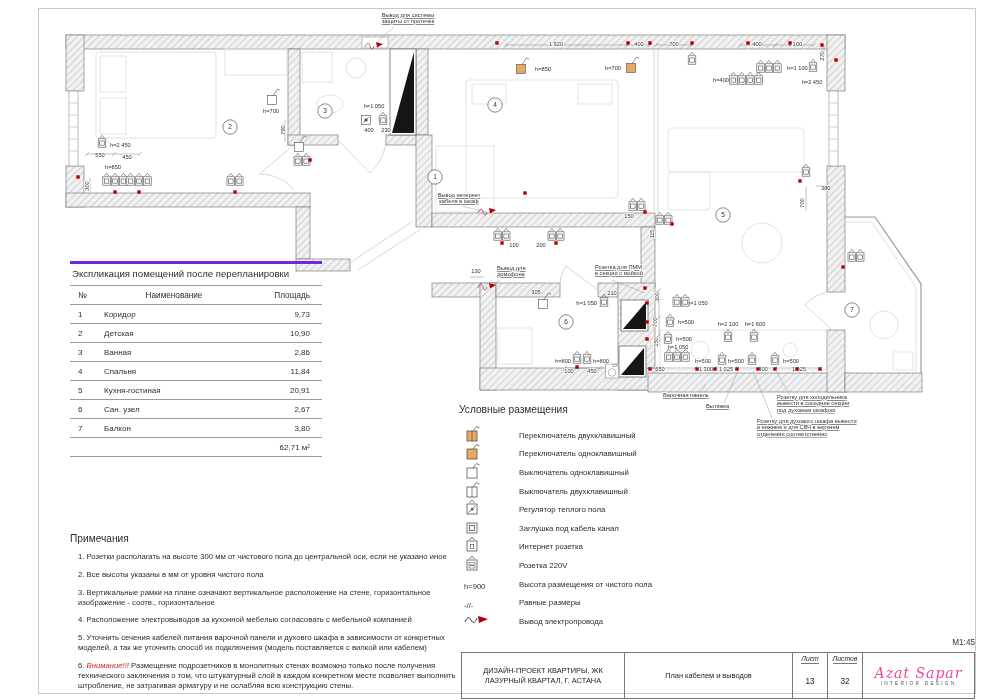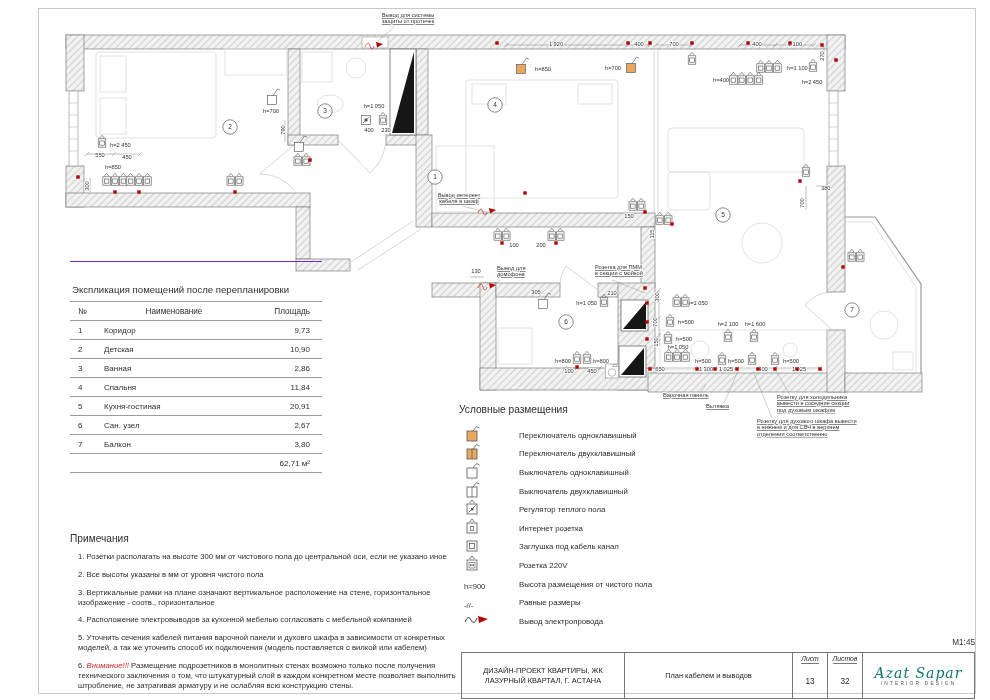--- a/index.html
+++ b/index.html
@@ -9,21 +9,21 @@
   .wall{fill:url(#hat);stroke:#7e7e7e;stroke-width:.7;}
   .win{fill:#fff;stroke:#9a9a9a;stroke-width:.7;}
   .furn{fill:none;stroke:#e3e3e3;stroke-width:1;}
   .door{fill:none;stroke:#c6c6c6;stroke-width:.7;}
   .lline{fill:none;stroke:#9a9a9a;stroke-width:.5;}
   .dimline{fill:none;stroke:#8c8c8c;stroke-width:.55;}
   .dim{font-size:5.7px;fill:#333;paint-order:stroke;stroke:#fff;stroke-width:1.6px;}
   .lead{font-size:5.7px;fill:#333;text-decoration:underline;paint-order:stroke;stroke:#fff;stroke-width:1.6px;}
   
   .room-table{position:absolute;left:70px;top:261px;width:252px;color:#2e2e2e;}
-  .rt-title{font-size:9.6px;padding:22px 0 6px 2px;border-top:1px solid #6d28d9;}
+  .rt-title{font-size:9.6px;padding:4px 0 6px 2px;border-top:3px solid #6d28d9;}
   .rt-grid{display:grid;grid-template-columns:32px 1fr 76px;}
   .rt-cell{padding:4.5px 2px;border-top:1px solid #9b9b9b;font-size:8px;}
   .rt-head{font-size:8.2px;}
   .rt-num{padding-left:8px;}
   .rt-area{text-align:right;padding-right:12px;}
   .rt-name-h{text-align:center;}
   .rt-total{border-top:1px solid #9b9b9b;border-bottom:1px solid #9b9b9b;}
   
   .notes{position:absolute;left:70px;top:533px;width:398px;color:#2c2c2c;}
   .notes h3{font-size:10.2px;margin:0 0 4px;font-weight:400;}
@@ -40,21 +40,21 @@
   .scale{position:absolute;left:900px;top:638px;width:75px;text-align:right;font-size:8.2px;color:#333;}
   .tb{position:absolute;left:461px;top:652px;width:514px;height:47px;display:grid;
       grid-template-columns:162px 168px 35px 35px 1fr;border:1px solid #777;color:#222;box-sizing:border-box;}
   .tb-cell{border-left:1px solid #777;display:flex;align-items:center;justify-content:center;
       font-size:7.4px;text-align:center;line-height:1.3;}
   .tb-cell:first-child{border-left:none;}
   .tb-col{display:grid;grid-template-rows:13px 1fr;padding:0;}
   .tb-h{border-bottom:1px solid #777;font-style:italic;font-size:6.8px;display:flex;align-items:center;justify-content:center;}
   .tb-v{display:flex;align-items:center;justify-content:center;font-size:8.2px;}
   .tb-logo{flex-direction:column;}
-  .logo-name{font-family:"DejaVu Serif",serif;font-style:italic;font-size:14px;letter-spacing:1px;color:#0f766e;}
+  .logo-name{font-family:"DejaVu Serif",serif;font-style:italic;font-size:14px;letter-spacing:1px;color:#ec4899;}
   .logo-sub{font-size:4.8px;letter-spacing:2.2px;color:#555;margin-top:-1px;}
 </style>
 </head>
 <body>
 
 <div id="page">
   <div class="frame"></div>
 
   <svg id="plan" width="990" height="700" viewBox="0 0 990 700">
     <defs>
@@ -575,31 +575,31 @@
         <p>7. Данный лист смотреть совместно с листами 14, 15, 16</p>
       </div>
   </div>
 
   <div class="legend">
     <h3>Условные размещения</h3>
     <div id="legend-list">
         <div class="lg-row">
           <div class="lg-ic"><svg width="16" height="17" viewBox="0 0 16 17">
               <rect x="3" y="6" width="10" height="10" fill="#e9a85f" stroke="#555" stroke-width=".8"></rect>
-              <path d="M9,6 L12.5,1.5 l3,1.5" fill="none" stroke="#555" stroke-width=".8"></path>
-            </svg></div>
-          <span class="lg-lab">Переключатель одноклавишный</span>
-        </div>
-        <div class="lg-row">
-          <div class="lg-ic"><svg width="16" height="17" viewBox="0 0 16 17">
-              <rect x="3" y="6" width="10" height="10" fill="#e9a85f" stroke="#555" stroke-width=".8"></rect>
               <line x1="8" y1="6" x2="8" y2="16" stroke="#555" stroke-width=".7"></line>
               <path d="M9,6 L12.5,1.5 l3,1.5" fill="none" stroke="#555" stroke-width=".8"></path>
             </svg></div>
           <span class="lg-lab">Переключатель двухклавишный</span>
+        </div>
+        <div class="lg-row">
+          <div class="lg-ic"><svg width="16" height="17" viewBox="0 0 16 17">
+              <rect x="3" y="6" width="10" height="10" fill="#e9a85f" stroke="#555" stroke-width=".8"></rect>
+              <path d="M9,6 L12.5,1.5 l3,1.5" fill="none" stroke="#555" stroke-width=".8"></path>
+            </svg></div>
+          <span class="lg-lab">Переключатель одноклавишный</span>
         </div>
         <div class="lg-row">
           <div class="lg-ic"><svg width="16" height="17" viewBox="0 0 16 17">
               <rect x="3" y="6" width="10" height="10" fill="#fff" stroke="#555" stroke-width=".8"></rect>
               <path d="M9,6 L12.5,1.5 l3,1.5" fill="none" stroke="#555" stroke-width=".8"></path>
             </svg></div>
           <span class="lg-lab">Выключатель одноклавишный</span>
         </div>
         <div class="lg-row">
           <div class="lg-ic"><svg width="16" height="17" viewBox="0 0 16 17">
@@ -614,31 +614,31 @@
               <rect x="3" y="5" width="10" height="10" fill="#fff" stroke="#555" stroke-width=".8"></rect>
               <path d="M5.5,4 l2.5,-3 l2.5,3" fill="none" stroke="#555" stroke-width=".8"></path>
               <path d="M4.5,13.5 L11.5,6.5" stroke="#555" stroke-width=".8"></path>
               <rect x="7" y="9" width="2.4" height="2.4" fill="#555"></rect>
             </svg></div>
           <span class="lg-lab">Регулятор теплого пола</span>
         </div>
         <div class="lg-row">
           <div class="lg-ic"><svg width="16" height="17" viewBox="0 0 16 17">
               <rect x="3" y="5" width="10" height="10" fill="#fff" stroke="#555" stroke-width=".8"></rect>
+              <rect x="5.5" y="7.5" width="5" height="5" fill="none" stroke="#555" stroke-width=".8"></rect>
+            </svg></div>
+          <span class="lg-lab">Заглушка под кабель канал</span>
+        </div>
+        <div class="lg-row">
+          <div class="lg-ic"><svg width="16" height="17" viewBox="0 0 16 17">
+              <rect x="3" y="5" width="10" height="10" fill="#fff" stroke="#555" stroke-width=".8"></rect>
               <path d="M5.5,4 l2.5,-3 l2.5,3" fill="none" stroke="#555" stroke-width=".8"></path>
               <rect x="6.3" y="8.5" width="3.4" height="4" fill="none" stroke="#555" stroke-width=".7"></rect>
             </svg></div>
           <span class="lg-lab">Интернет розетка</span>
-        </div>
-        <div class="lg-row">
-          <div class="lg-ic"><svg width="16" height="17" viewBox="0 0 16 17">
-              <rect x="3" y="5" width="10" height="10" fill="#fff" stroke="#555" stroke-width=".8"></rect>
-              <rect x="5.5" y="7.5" width="5" height="5" fill="none" stroke="#555" stroke-width=".8"></rect>
-            </svg></div>
-          <span class="lg-lab">Заглушка под кабель канал</span>
         </div>
         <div class="lg-row">
           <div class="lg-ic"><svg width="16" height="17" viewBox="0 0 16 17">
               <rect x="3" y="5" width="10" height="10" fill="#fff" stroke="#555" stroke-width=".8"></rect>
               <path d="M5.5,4 l2.5,-3 l2.5,3" fill="none" stroke="#555" stroke-width=".8"></path>
               <rect x="5" y="7.5" width="6" height="5.5" fill="none" stroke="#555" stroke-width=".6"></rect>
               <circle cx="6.8" cy="10.2" r=".9" fill="#555"></circle>
               <circle cx="9.2" cy="10.2" r=".9" fill="#555"></circle>
             </svg></div>
           <span class="lg-lab">Розетка 220V</span>

